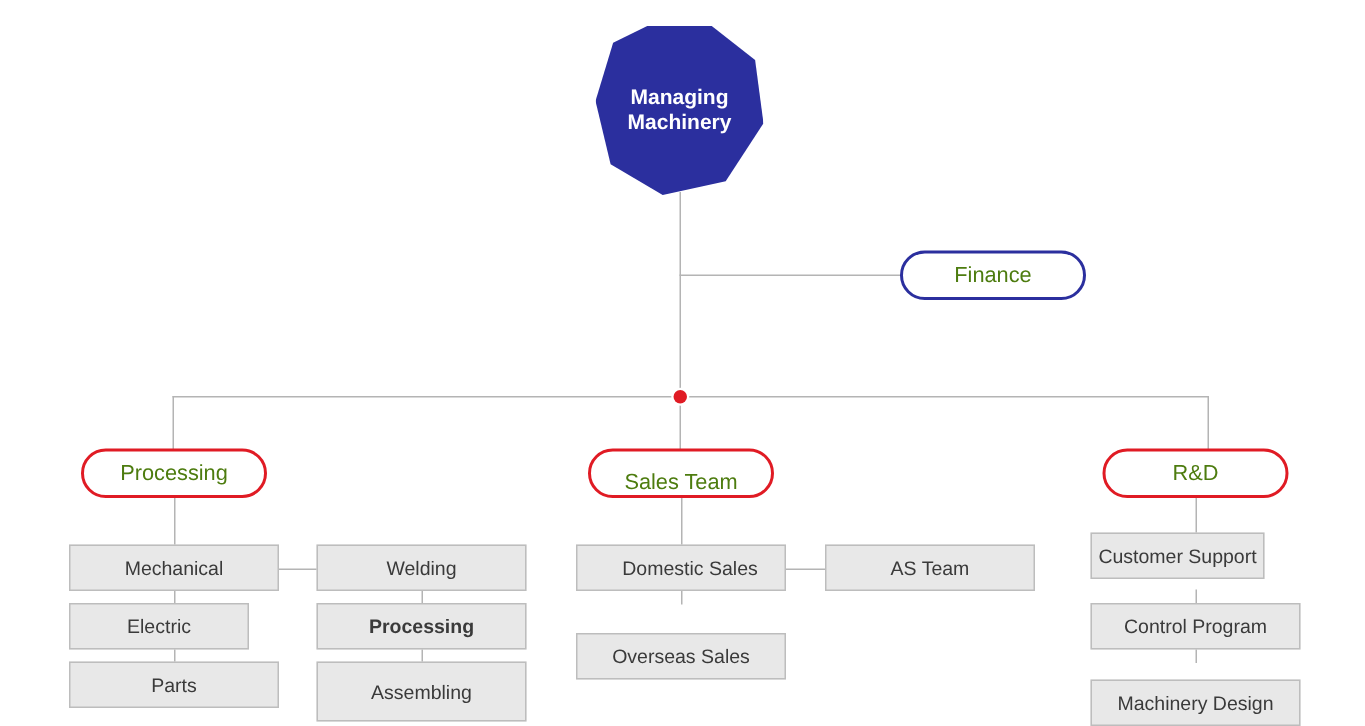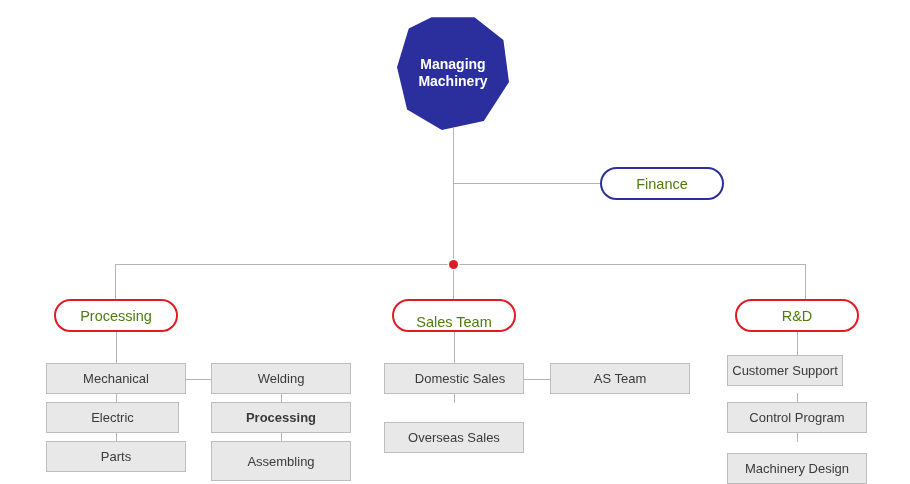--- a/index.html
+++ b/index.html
@@ -125,21 +125,21 @@
     <span>Sales Team</span>
   </div>
 
   <div class="node-pill pill-red" style="left:735px; top:299px; width:124px; height:33px;">
     <span>R&amp;D</span>
   </div>
 
   <div class="node-box" style="left:46px; top:363px; width:140px; height:31px;">
     <span>Mechanical</span>
   </div>
-  <div class="node-box" style="left:46px; top:402px; width:133px; height:31px;">
+  <div class="node-box" style="left:46px; top:402px; width:120px; height:31px;">
     <span>Electric</span>
   </div>
   <div class="node-box" style="left:46px; top:441px; width:140px; height:31px;">
     <span>Parts</span>
   </div>
 
   <div class="node-box" style="left:211px; top:363px; width:140px; height:31px;">
     <span>Welding</span>
   </div>
   <div class="node-box" style="left:211px; top:402px; width:140px; height:31px;font-weight:bold;">

